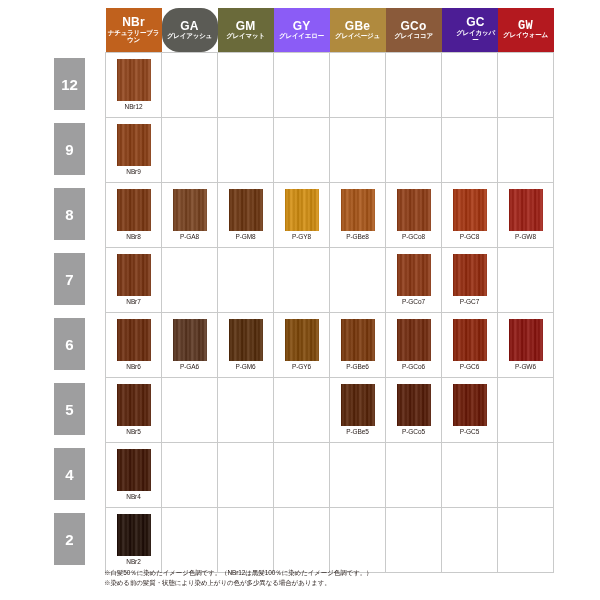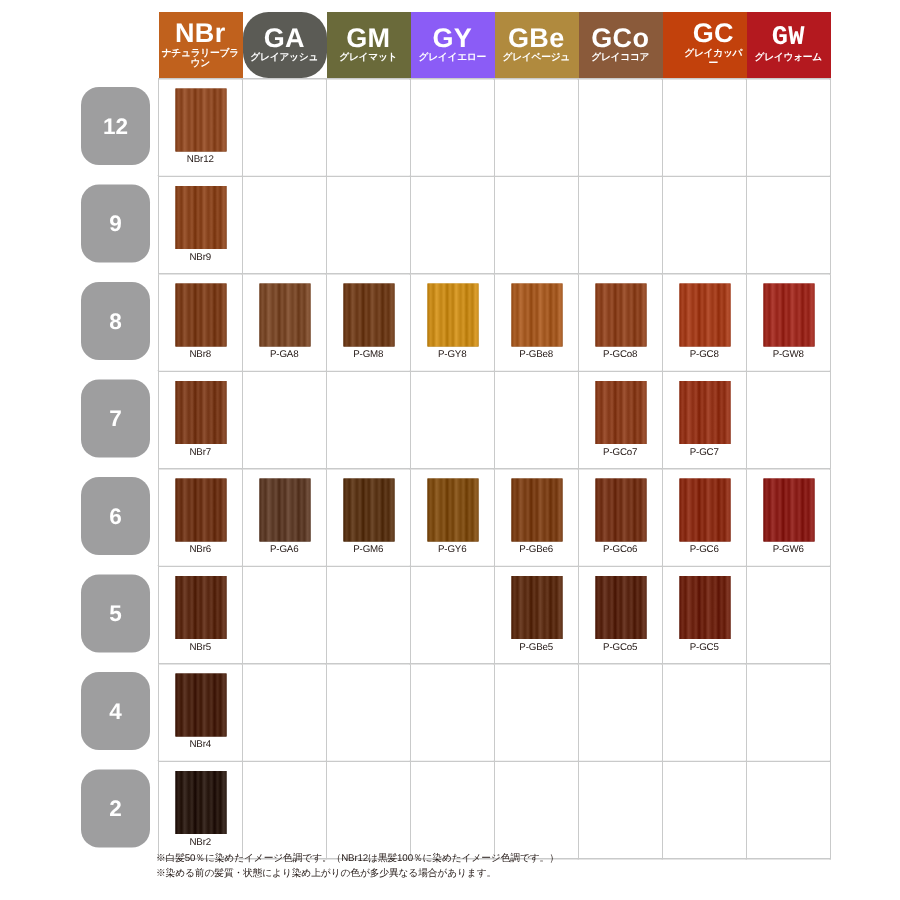--- a/index.html
+++ b/index.html
@@ -38,21 +38,21 @@
   
   .colhead {
     width: 55px;
     height: 44px;
     color: #ffffff;
     line-height: 1.05;
     padding-top: 2px;
     box-sizing: border-box;
   }
   .colhead .code {
-    font-size: 18px;
+    font-size: 12px;
     font-weight: bold;
     letter-spacing: 0.2px;
     display: block;
   }
   .colhead .jp {
     font-size: 6.5px;
     display: block;
     margin-top: 1px;
     letter-spacing: -0.2px;
   }
@@ -65,30 +65,29 @@
   .rowhead {
     width: 57px;
     height: 64px;
     position: relative;
     background: #ffffff;
   }
   .rowtab {
     position: absolute;
     left: 6px;
     top: 6px;
-    width: 46px;
+    width: 31px;
     height: 52px;
     background: #9e9e9f;
     color: #ffffff;
     font-size: 15px;
     font-weight: bold;
     display: flex;
     align-items: center;
     justify-content: center;
-    border-radius: 12px;
   }
 
   
   .cell {
     width: 55px;
     height: 64px;
     border-right: 1px solid #c9caca;
     border-bottom: 1px solid #c9caca;
     background: #ffffff;
     position: relative;
@@ -157,21 +156,21 @@
           <span class="jp">グレイイエロー</span>
         </th>
         <th class="colhead" style="background: rgb(176, 138, 62);">
           <span class="code">GBe</span>
           <span class="jp">グレイベージュ</span>
         </th>
         <th class="colhead" style="background: rgb(138, 90, 58);">
           <span class="code">GCo</span>
           <span class="jp">グレイココア</span>
         </th>
-        <th class="colhead" style="background: #c2410c; padding-left: 12px;">
+        <th class="colhead" style="background: #4c1d95; padding-left: 12px;">
           <span class="code">GC</span>
           <span class="jp">グレイカッパー</span>
         </th>
         <th class="colhead" style="background: rgb(180, 25, 31); font-family: Liberation Mono, monospace;">
           <span class="code">GW</span>
           <span class="jp">グレイウォーム</span>
         </th>
       </tr>
     </thead>
     <tbody>

